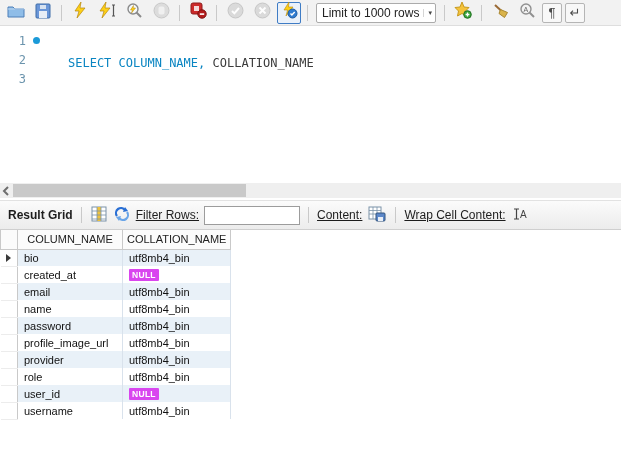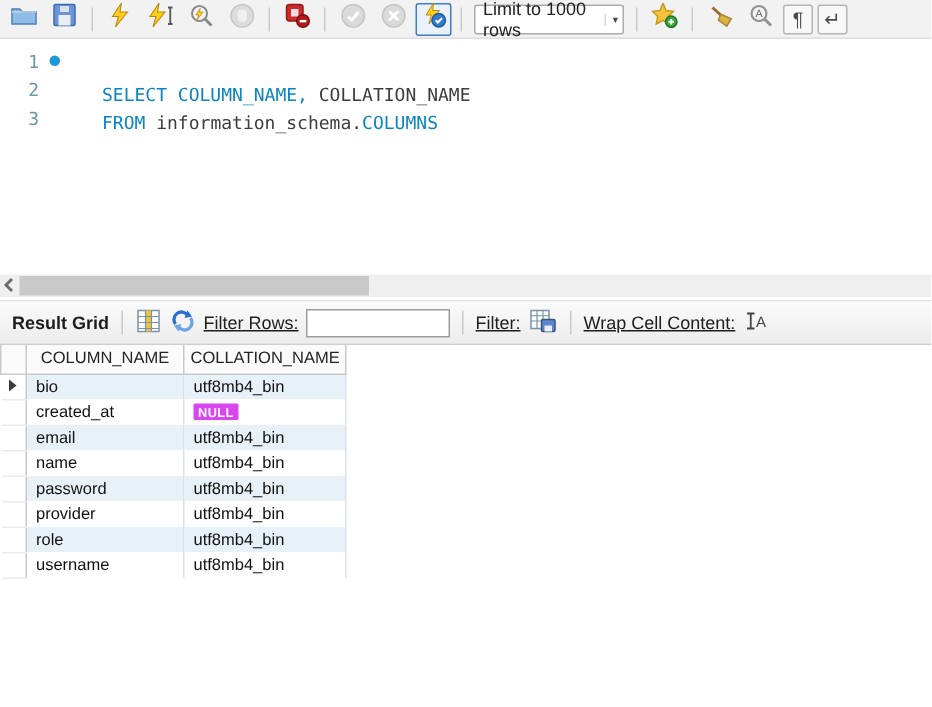--- a/index.html
+++ b/index.html
@@ -21,21 +21,21 @@
     width: 24px; height: 22px;
     display: flex; align-items: center; justify-content: center;
     border-radius: 2px; cursor: pointer;
   }
   .tbtn.disabled { opacity: .85; cursor: default; }
   .tbtn.active { border: 1px solid #3f7cc5; background: #eaf1fa; }
   .tbtn.boxed { border: 1px solid #b5b5b5; background: #f8f8f8; width: 20px; height: 20px; }
   .glyph { font-size: 13px; color: #4a4a4a; line-height: 1; }
   .sep { width: 1px; height: 16px; background: #c9c9c9; margin: 0 3px; }
   .dropdown {
-    height: 20px; width: 100px; background: #fff;
+    height: 20px; width: 120px; background: #fff;
     border: 1px solid #ababab; border-radius: 2px;
     display: flex; align-items: center; justify-content: space-between;
     font-size: 12px; color: #222; padding: 0 3px 0 5px; margin: 16px 2px;
     cursor: pointer;
   }
   .dd-arrow { font-size: 7px; color: #444; padding-left: 4px; border-left: 1px solid #d5d5d5; }
   
   .editor {
     height: 157px; background: #ffffff;
     font-family: "DejaVu Sans Mono", monospace;
@@ -216,21 +216,20 @@
   <div class="eline">
     <span class="lnum">1</span>
     <span class="lmark">
         <span class="stmt-dot"></span>
       </span>
     <span class="lcode"><span class="tok-kw">SELECT COLUMN_NAME,</span><span class="tok-pl"> COLLATION_NAME</span></span>
   </div>
   <div class="eline">
     <span class="lnum">2</span>
     <span class="lmark"></span>
-    <span class="lcode"><span class="tok-kw">FROM</span><span class="tok-pl"> information_schema.</span><span class="tok-kw">COLUMNS</span></span>
   </div>
   <div class="eline">
     <span class="lnum">3</span>
     <span class="lmark"></span>
   </div>
 </div>
 
 <div class="hscroll">
   <div class="hs-btn">
     <span><svg width="8" height="10">
@@ -254,21 +253,21 @@
     <span><svg width="16" height="16">
           <path d="M3 10 A5 5 0 0 1 11 4" fill="none" stroke="#2a6fd4" stroke-width="2.2"></path>
           <polygon points="11,1 14,5 9,6" fill="#2a6fd4"></polygon>
           <path d="M13 6 A5 5 0 0 1 5 12" fill="none" stroke="#6aa5e8" stroke-width="2.2"></path>
           <polygon points="5,15 2,11 7,10" fill="#6aa5e8"></polygon>
         </svg></span>
   </div>
   <span class="gt-label">Filter Rows:</span>
   <input class="filter-input" type="text" value="" style="">
   <div class="sep"></div>
-  <span class="gt-label">Filter:</span>
+  <span class="gt-label">Content:</span>
   <div class="icon-btn">
     <span><svg width="18" height="16">
           <rect x="1" y="1" width="12" height="12" fill="#fff" stroke="#7a92a8"></rect>
           <path d="M1 4.5 h12 M1 8 h12 M5 1 v12 M9 1 v12" stroke="#7a92a8" stroke-width="0.8"></path>
           <rect x="8" y="7" width="9" height="8" rx="1" fill="#5b87c9" stroke="#33557e"></rect>
           <rect x="10" y="11" width="5" height="4" fill="#e8eef6"></rect>
         </svg></span>
   </div>
   <div class="sep"></div>
   <span class="gt-label">Wrap Cell Content:</span>
@@ -312,27 +311,37 @@
     <td>name</td>
     <td>utf8mb4_bin</td>
   </tr>
   <tr class="data-row">
     <td class="marker"></td>
     <td>password</td>
     <td>utf8mb4_bin</td>
   </tr>
   <tr class="data-row">
     <td class="marker"></td>
+    <td>profile_image_url</td>
+    <td>utf8mb4_bin</td>
+  </tr>
+  <tr class="data-row">
+    <td class="marker"></td>
     <td>provider</td>
     <td>utf8mb4_bin</td>
   </tr>
   <tr class="data-row">
     <td class="marker"></td>
     <td>role</td>
     <td>utf8mb4_bin</td>
+  </tr>
+  <tr class="data-row">
+    <td class="marker"></td>
+    <td>user_id</td>
+    <td><span class="null-badge">NULL</span></td>
   </tr>
   <tr class="data-row">
     <td class="marker"></td>
     <td>username</td>
     <td>utf8mb4_bin</td>
   </tr>
 </tbody>
   </table>
 
 </body></html>

